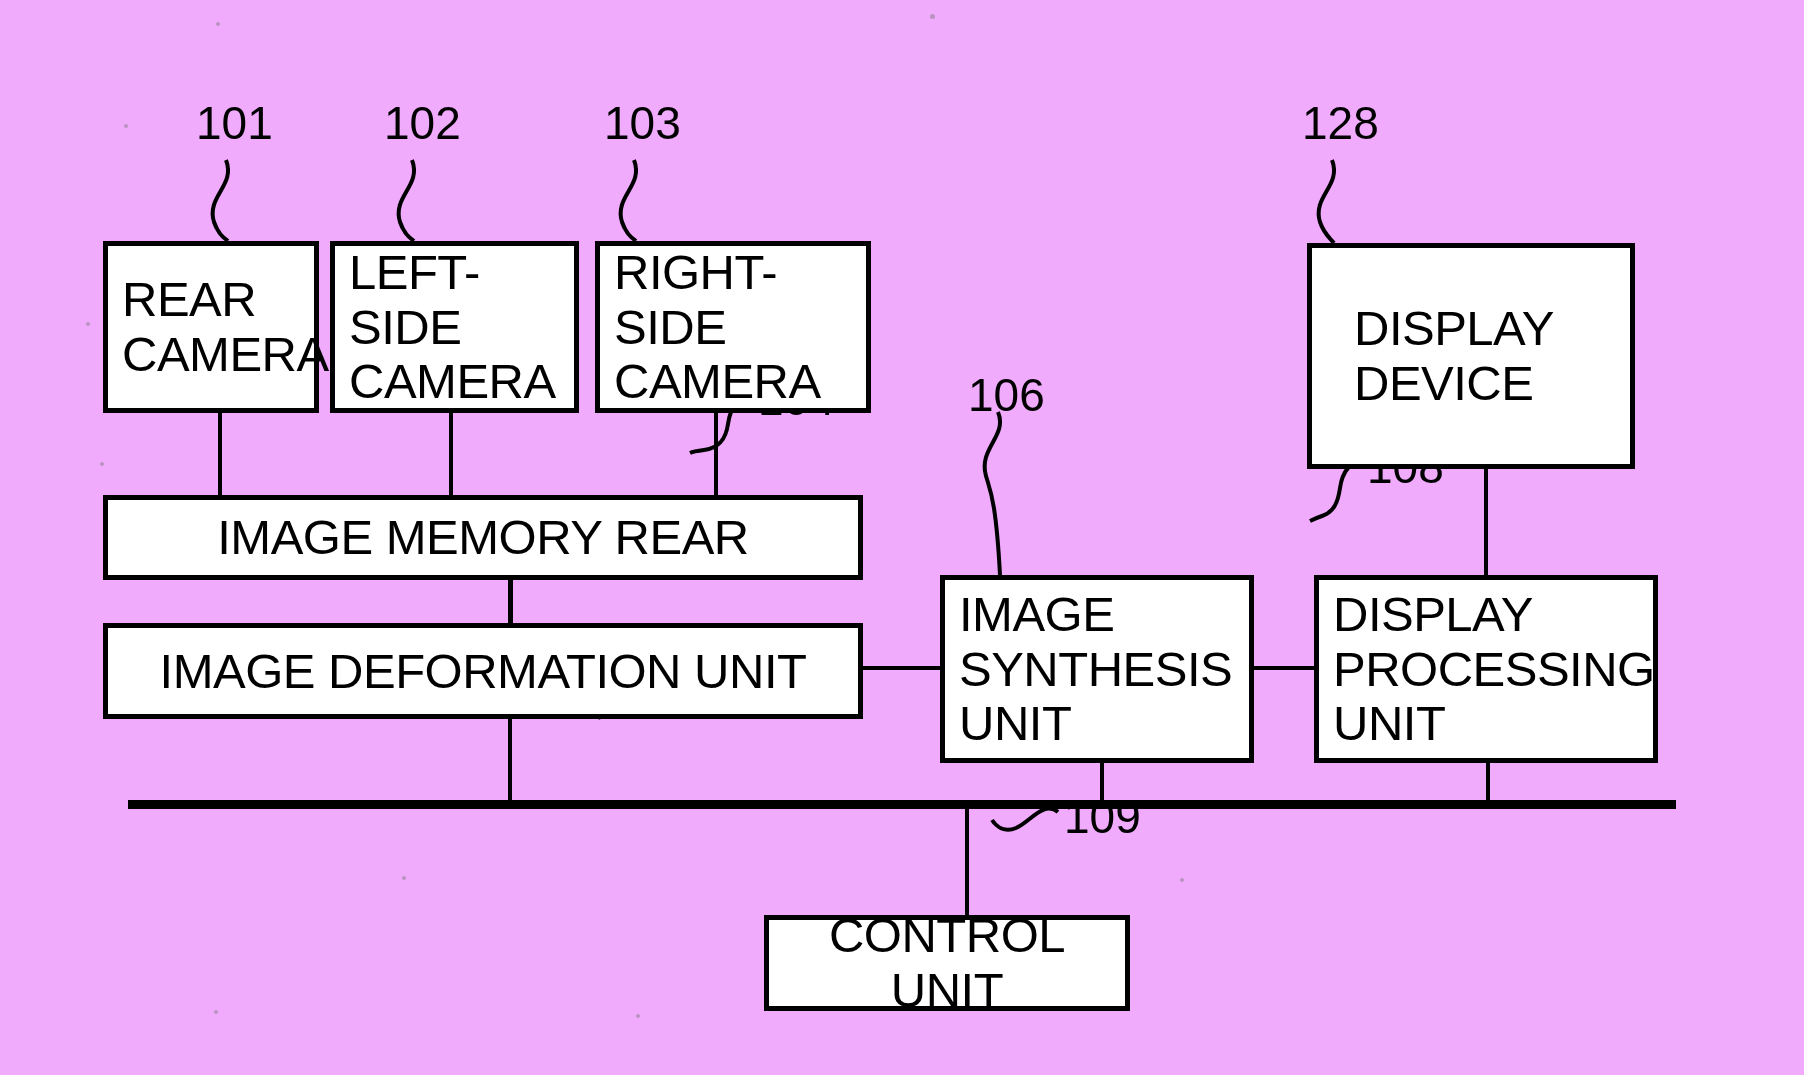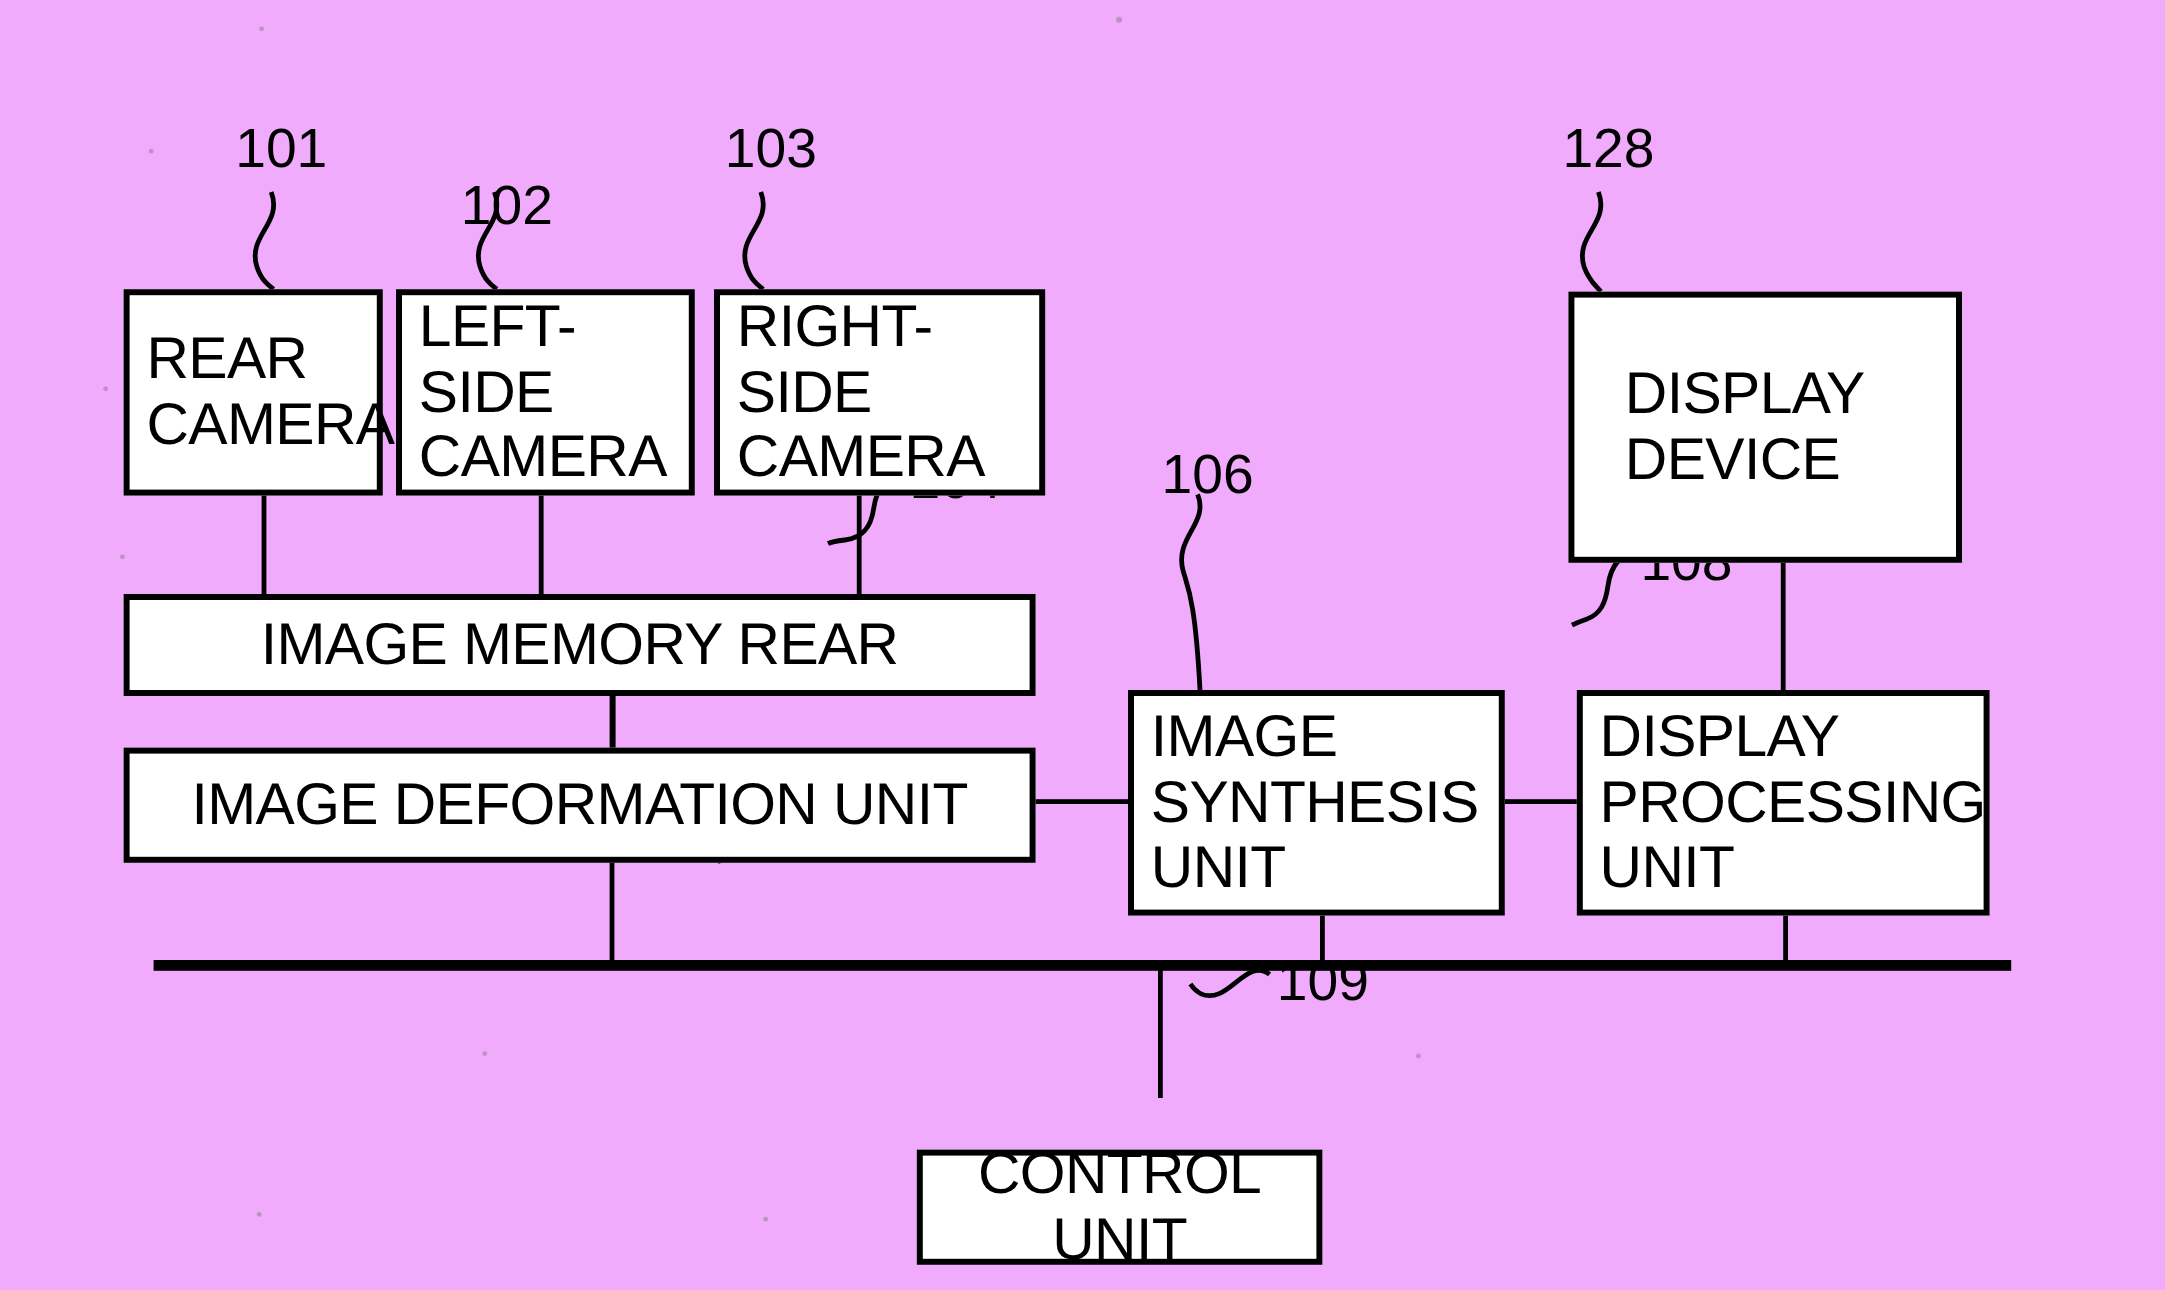--- a/index.html
+++ b/index.html
@@ -53,21 +53,21 @@
     overflow: visible;
   }
   .specks { position:absolute; background:#777; border-radius:50%; }
 </style>
 </head>
 <body>
 
 <div id="canvas">
 
   <div class="ref" style="left:196px; top:96px;">101</div>
-  <div class="ref" style="left:384px; top:96px;margin-top:48px;">102</div>
+  <div class="ref" style="left:384px; top:96px;">102</div>
   <div class="ref" style="left:604px; top:96px;">103</div>
   <div class="ref" style="left:1302px; top:96px;">128</div>
   <div class="ref" style="left:758px; top:372px;">104</div>
   <div class="ref" style="left:968px; top:368px;">106</div>
   <div class="ref" style="left:1367px; top:440px;">108</div>
   <div class="ref" style="left:652px; top:634px;">105</div>
   <div class="ref" style="left:1064px; top:790px;">109</div>
 
   <svg class="leader" style="left:0; top:0; width:1804px; height:1075px;">
 
@@ -145,21 +145,21 @@
     <span class="label" style="white-space:pre-line;">DISPLAY
 DEVICE</span>
   </div>
 
   <div class="box leftal" style="left:1314px; top:575px; width:344px; height:188px; font-size:49px;">
     <span class="label" style="white-space:pre-line;">DISPLAY
 PROCESSING
 UNIT</span>
   </div>
 
-  <div class="box center" style="left:764px; top:915px; width:338px; height:96px; font-size:49px;margin-top:43px;">
+  <div class="box center" style="left:764px; top:915px; width:366px; height:96px; font-size:49px;">
     <span class="label">CONTROL UNIT</span>
   </div>
 
   <div class="specks" style="left:216px; top:22px;  width:4px; height:4px; opacity:.45;"></div>
   <div class="specks" style="left:930px; top:14px;  width:5px; height:5px; opacity:.45;"></div>
   <div class="specks" style="left:124px; top:124px; width:4px; height:4px; opacity:.45;"></div>
   <div class="specks" style="left:86px;  top:322px; width:4px; height:4px; opacity:.45;"></div>
   <div class="specks" style="left:100px; top:462px; width:4px; height:4px; opacity:.45;"></div>
   <div class="specks" style="left:402px; top:876px; width:4px; height:4px; opacity:.45;"></div>
   <div class="specks" style="left:1180px;top:878px; width:4px; height:4px; opacity:.45;"></div>

